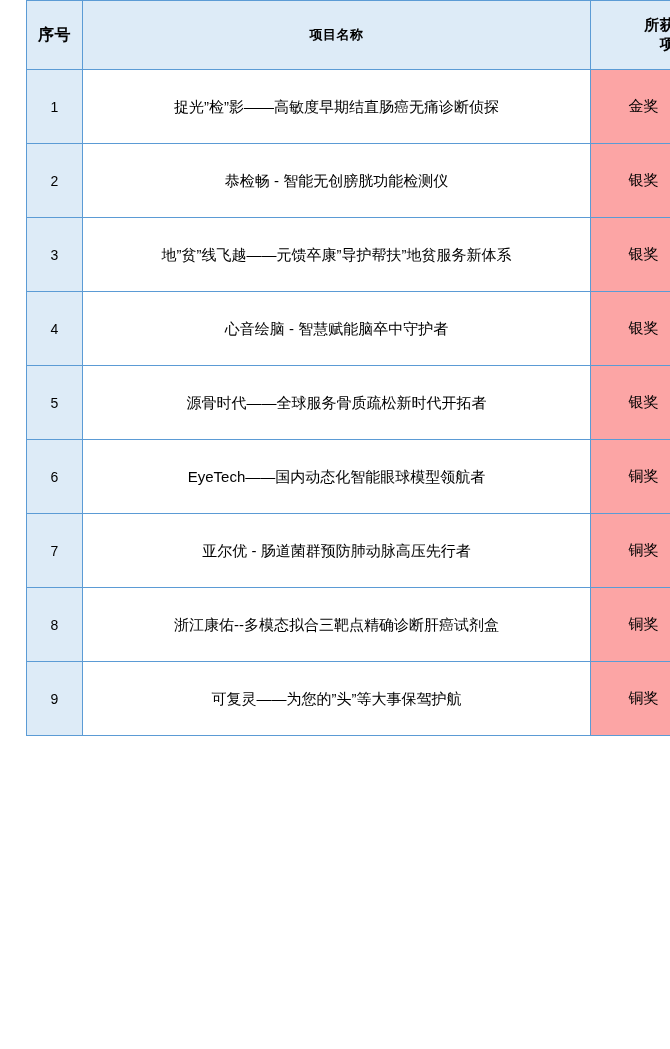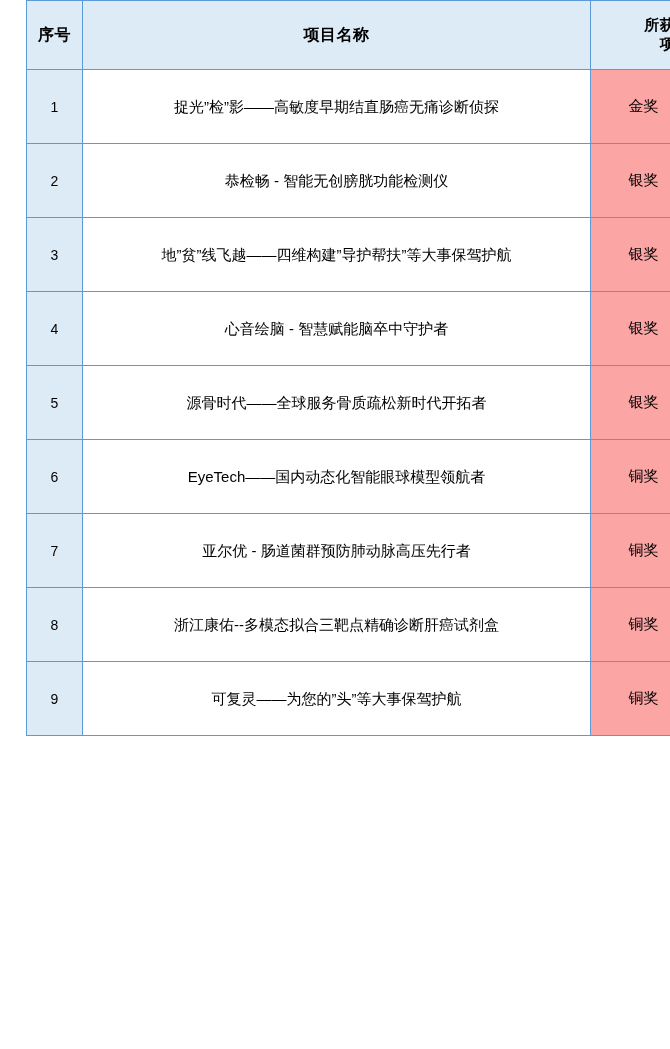--- a/index.html
+++ b/index.html
@@ -37,21 +37,21 @@
     color: #000000;
   }
   thead th {
     background: #ddebf7;
     font-weight: bold;
     font-size: 16px;
     height: 68px;
     letter-spacing: 0.5px;
   }
   thead th.th-seq { font-size: 16px; }
-  thead th.th-name { font-size: 16px; }
+  thead th.th-name { font-size: 13px; }
   thead th.th-award { font-size: 15px; padding-left: 48px; }
 
   tbody td {
     height: 73px;
     font-size: 15px;
   }
   tbody td.cell-seq {
     background: #ddebf7;
     font-size: 14px;
   }
@@ -89,21 +89,21 @@
         <td class="cell-name">捉光”检”影——高敏度早期结直肠癌无痛诊断侦探</td>
         <td class="cell-award">金奖</td>
       </tr>
       <tr>
         <td class="cell-seq">2</td>
         <td class="cell-name">恭检畅 - 智能无创膀胱功能检测仪</td>
         <td class="cell-award">银奖</td>
       </tr>
       <tr>
         <td class="cell-seq">3</td>
-        <td class="cell-name">地”贫”线飞越——四维构建”导护帮扶”等大事保驾护航</td>
+        <td class="cell-name">地”贫”线飞越——元馈卒康”导护帮扶”地贫服务新体系</td>
         <td class="cell-award">银奖</td>
       </tr>
       <tr>
         <td class="cell-seq">4</td>
         <td class="cell-name">心音绘脑 - 智慧赋能脑卒中守护者</td>
         <td class="cell-award">银奖</td>
       </tr>
       <tr>
         <td class="cell-seq">5</td>
         <td class="cell-name">源骨时代——全球服务骨质疏松新时代开拓者</td>

